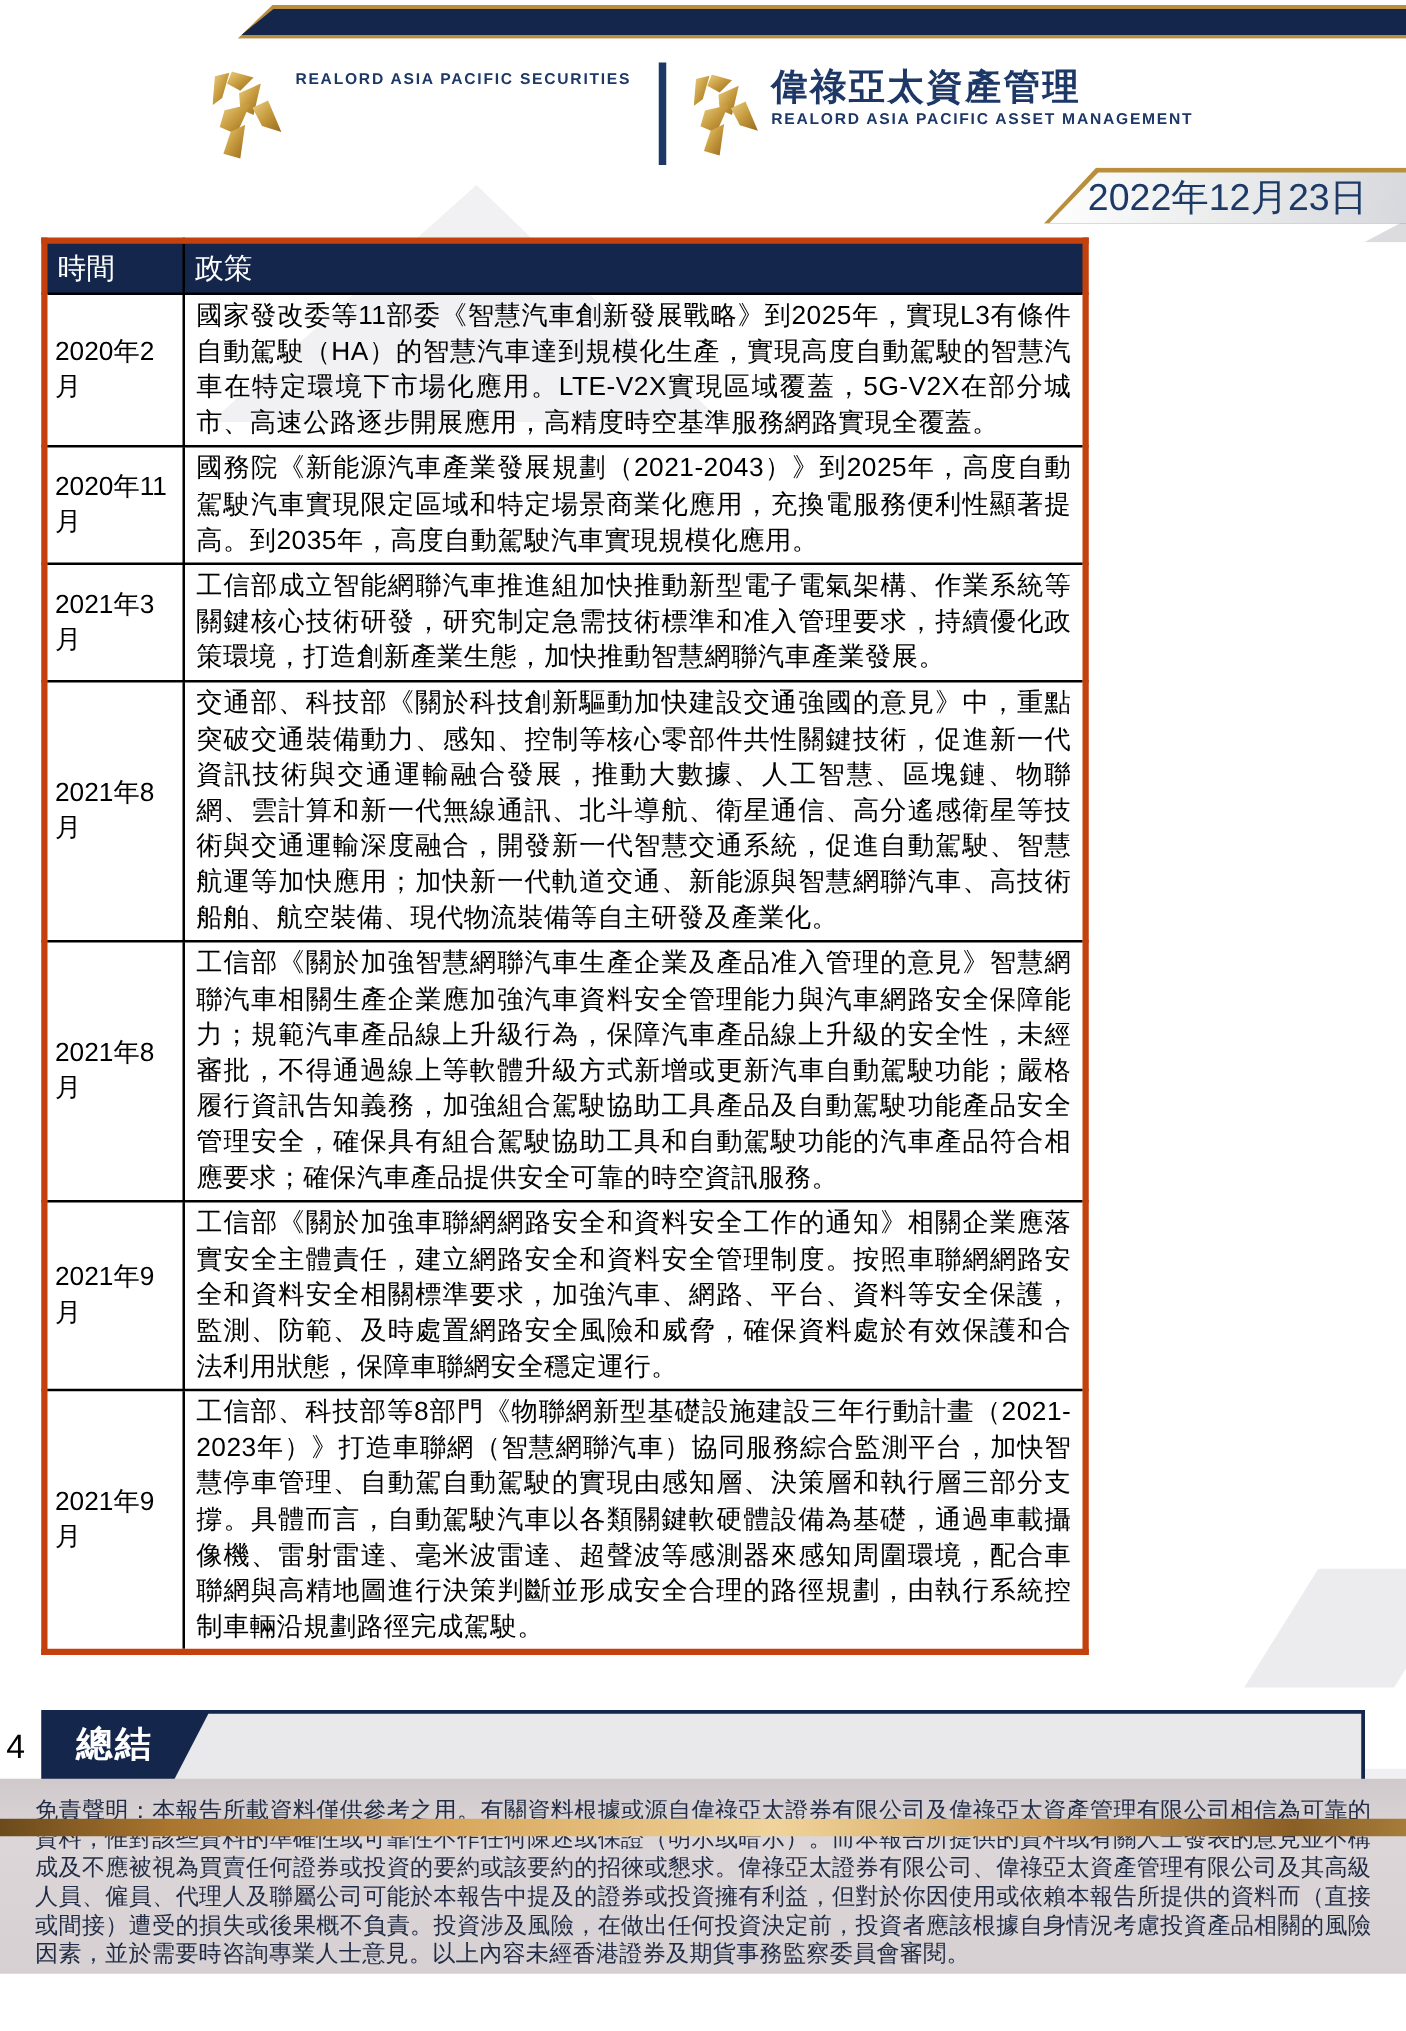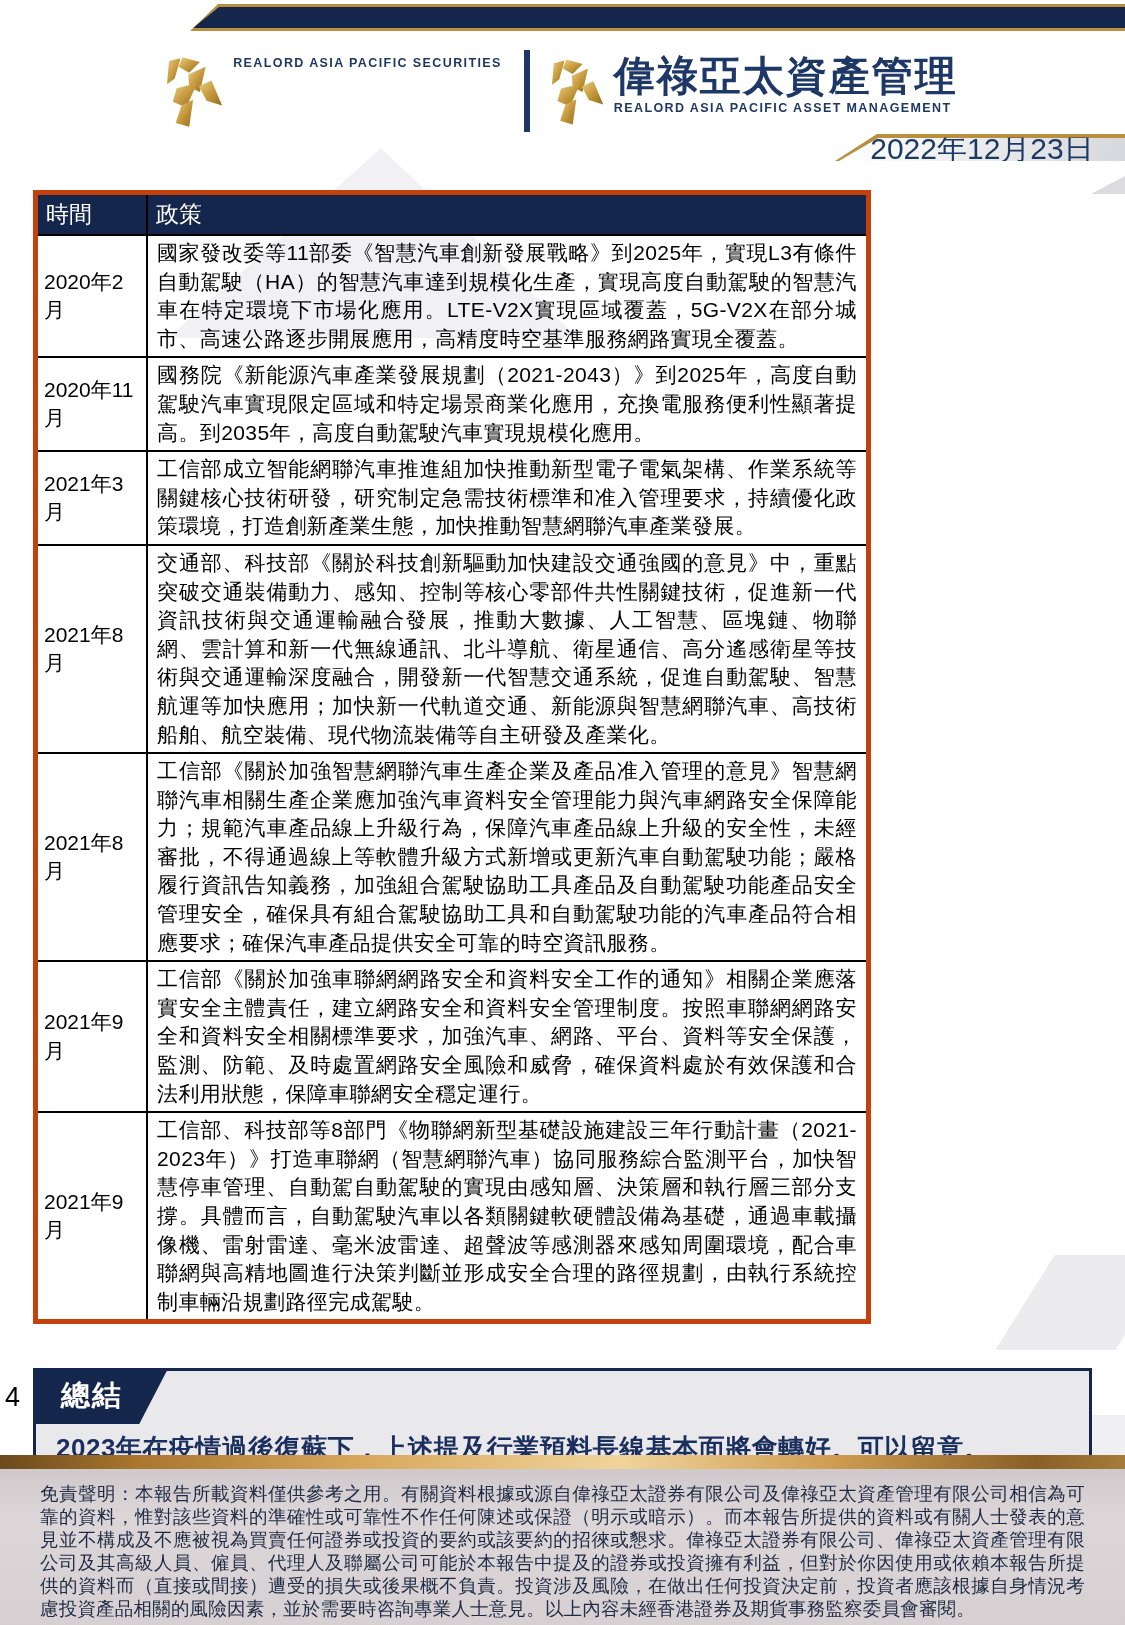--- a/index.html
+++ b/index.html
@@ -25,26 +25,26 @@
     background:#b98f3e;clip-path:polygon(28px 0,100% 0,100% 100%,0 100%);}
   .top-banner-inner{position:absolute;inset:3px 0 3px 3px;background:#15264d;
     clip-path:polygon(26px 0,100% 0,100% 100%,0 100%);}
 
   
   .logos{position:absolute;z-index:2;top:50px;left:0;width:100%;
     display:flex;align-items:center;justify-content:center;gap:16px;}
   .logo{display:flex;align-items:flex-start;gap:8px;}
   .logo svg{display:block;margin-top:2px;}
   .logo-cn{color:#1d3866;font-weight:800;font-size:44px;line-height:1.05;letter-spacing:2px;white-space:nowrap;}
-  .logo2 .logo-cn{font-size:41px;}
+  .logo2 .logo-cn{font-size:29px;}
   .logo-en{color:#1d3866;font-size:12.5px;font-weight:700;letter-spacing:1.4px;margin-top:3px;white-space:nowrap;}
   .logo-divider{width:6px;height:82px;background:#1d3866;margin:0 6px;}
 
   
-  .date-badge{position:absolute;z-index:2;top:134px;right:0;width:290px;height:27px;
+  .date-badge{position:absolute;z-index:2;top:134px;right:0;width:290px;height:45px;
     background:#b98f3e;clip-path:polygon(42px 0,100% 0,100% 100%,0 100%);}
   .date-badge-inner{position:absolute;inset:3.5px 0 0 4px;
     background:linear-gradient(100deg,#ffffff 0%,#eceded 45%,#d6d8dd 100%);
     clip-path:polygon(40px 0,100% 0,100% 100%,0 100%);
     display:flex;align-items:center;justify-content:center;
     font-size:30px;color:#1d3a66;}
 
   
   table.policy{position:relative;z-index:1;margin:190px 33px 0 33px;width:838px;
     border-collapse:collapse;border:5px solid #c2410c;}
@@ -65,23 +65,23 @@
     padding:6px 44px 8px 26px;
     clip-path:polygon(0 0,100% 0,calc(100% - 28px) 100%,0 100%);}
   .summary-text{position:absolute;left:20px;right:32px;top:60px;
     color:#1b2f5e;font-weight:700;font-size:26px;letter-spacing:0.5px;}
 
   .page-number{position:absolute;z-index:3;left:5px;top:1382px;font-size:27px;color:#000;}
 
   
   .gold-bar{position:absolute;z-index:2;left:0;top:1455px;width:100%;height:14px;
     background:linear-gradient(90deg,#6b4a1c 0%,#a9752f 12%,#d8a75c 32%,#f0d49c 55%,#cf9c52 74%,#8a5f26 92%,#a57c3a 100%);}
-  .disclaimer{position:absolute;z-index:1;left:0;top:1469px;width:1125px;height:156px;
+  .disclaimer{position:absolute;z-index:1;left:0;top:1423px;width:1125px;height:156px;
     background:linear-gradient(180deg,#cfc9cb 0%,#dcd6d8 30%,#d6d0d2 100%);
-    box-sizing:border-box;padding:13px 40px;
+    box-sizing:border-box;padding:13px 28px;
     color:#1f2a44;font-size:18.5px;line-height:23px;letter-spacing:0.2px;text-align:justify;}
 </style>
 </head>
 <body>
 
 <div class="page">
 
   <div class="wm wm-tri"></div>
   <div class="wm wm-wedge"></div>
   <div class="wm wm-stripe1"></div>

